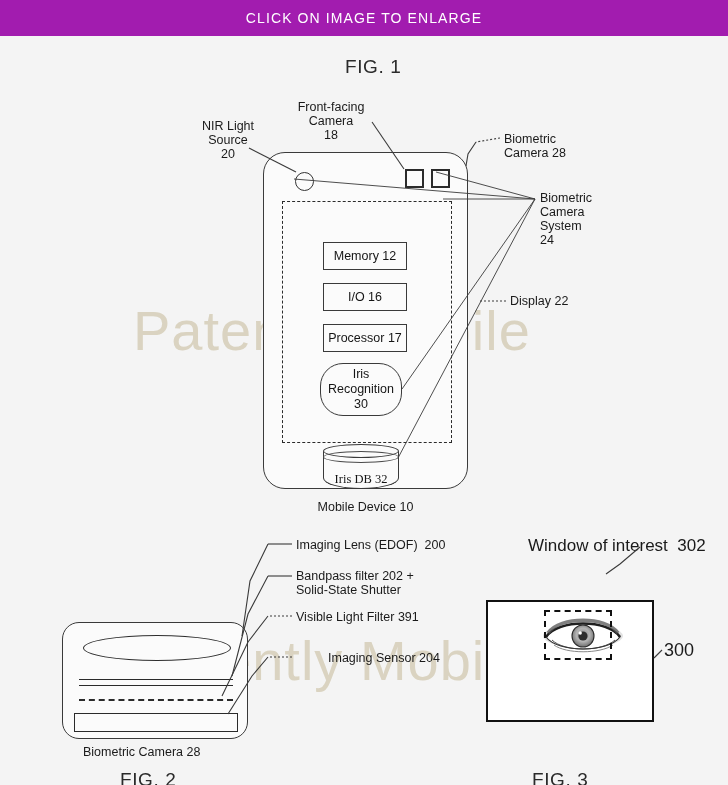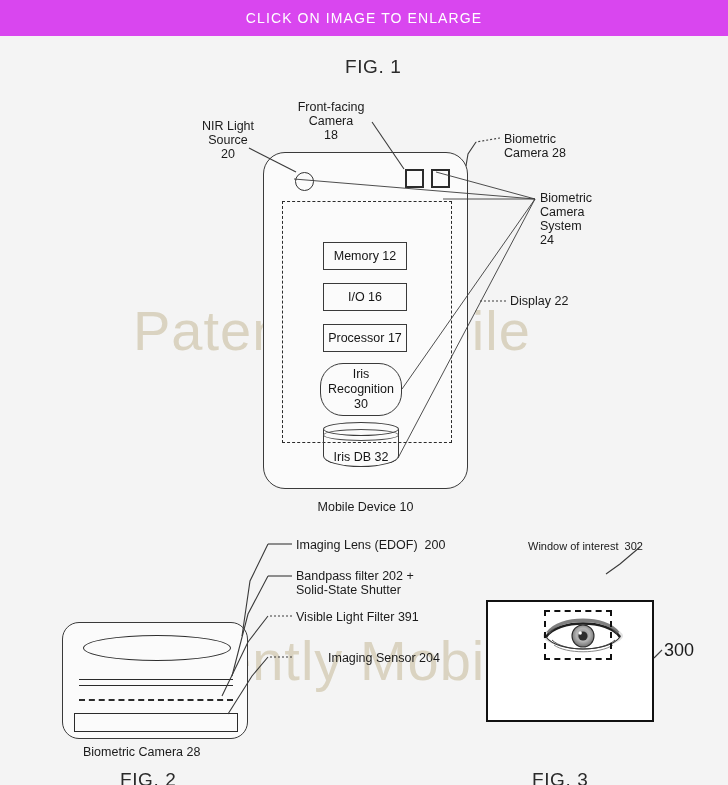--- a/index.html
+++ b/index.html
@@ -13,21 +13,21 @@
     font-family: "Liberation Sans", sans-serif;
     overflow: hidden;
     position: relative;
   }
 
   
   #enlarge-banner {
     position: absolute;
     left: 0; top: 0;
     width: 728px; height: 36px;
-    background: #d946ef;
+    background: #a21caf;
     color: #ffffff;
     font-size: 14px;
     letter-spacing: 1.1px;
     display: flex;
     align-items: center;
     justify-content: center;
     cursor: pointer;
     user-select: none;
   }
 
@@ -132,22 +132,22 @@
     line-height: 15px;
     text-align: center;
     display: flex;
     align-items: center;
     justify-content: center;
   }
 
   
   #iris-db-cylinder {
     position: absolute;
-    left: 323px; top: 386px;
-    width: 76px; height: 52px;
+    left: 323px; top: 408px;
+    width: 76px; height: 52px; font-family: Liberation Serif, serif;
   }
   #iris-db-cylinder .cyl-body {
     position: absolute;
     left: 0; top: 7px;
     width: 76px; height: 38px;
     border-left: 1.3px solid #3a3a3a;
     border-right: 1.3px solid #3a3a3a;
     border-bottom: 1.3px solid #3a3a3a;
     border-radius: 0 0 38px 38px / 0 0 11px 11px;
     box-sizing: border-box;
@@ -327,21 +327,21 @@
 
   <div class="lbl" style="left:296px; top:533px;">Bandpass filter 202 +
 Solid-State Shutter</div>
 
   <div class="lbl" style="left:296px; top:574px;">Visible Light Filter 391</div>
 
   <div class="lbl" style="left:296px; top:615px;margin-left:32px;">Imaging Sensor 204</div>
 
   <div class="figtitle" style="left:120px; top:733px;">FIG. 2</div>
 
-  <div class="lbl" style="left:528px; top:503px; font-size:11px;">Window of interest  302</div>
+  <div class="lbl" style="left:528px; top:503px; font-size:17px;">Window of interest  302</div>
 
   <div id="fig3-frame">
     <svg id="fig3-eye-graphic" viewBox="0 0 82 46">
       <defs>
         <radialGradient id="irisgrad" cx="50%" cy="45%" r="55%">
           <stop offset="0%" stop-color="#8e8e8e"></stop>
           <stop offset="55%" stop-color="#b4b4b4"></stop>
           <stop offset="100%" stop-color="#6e6e6e"></stop>
         </radialGradient>
       </defs>

